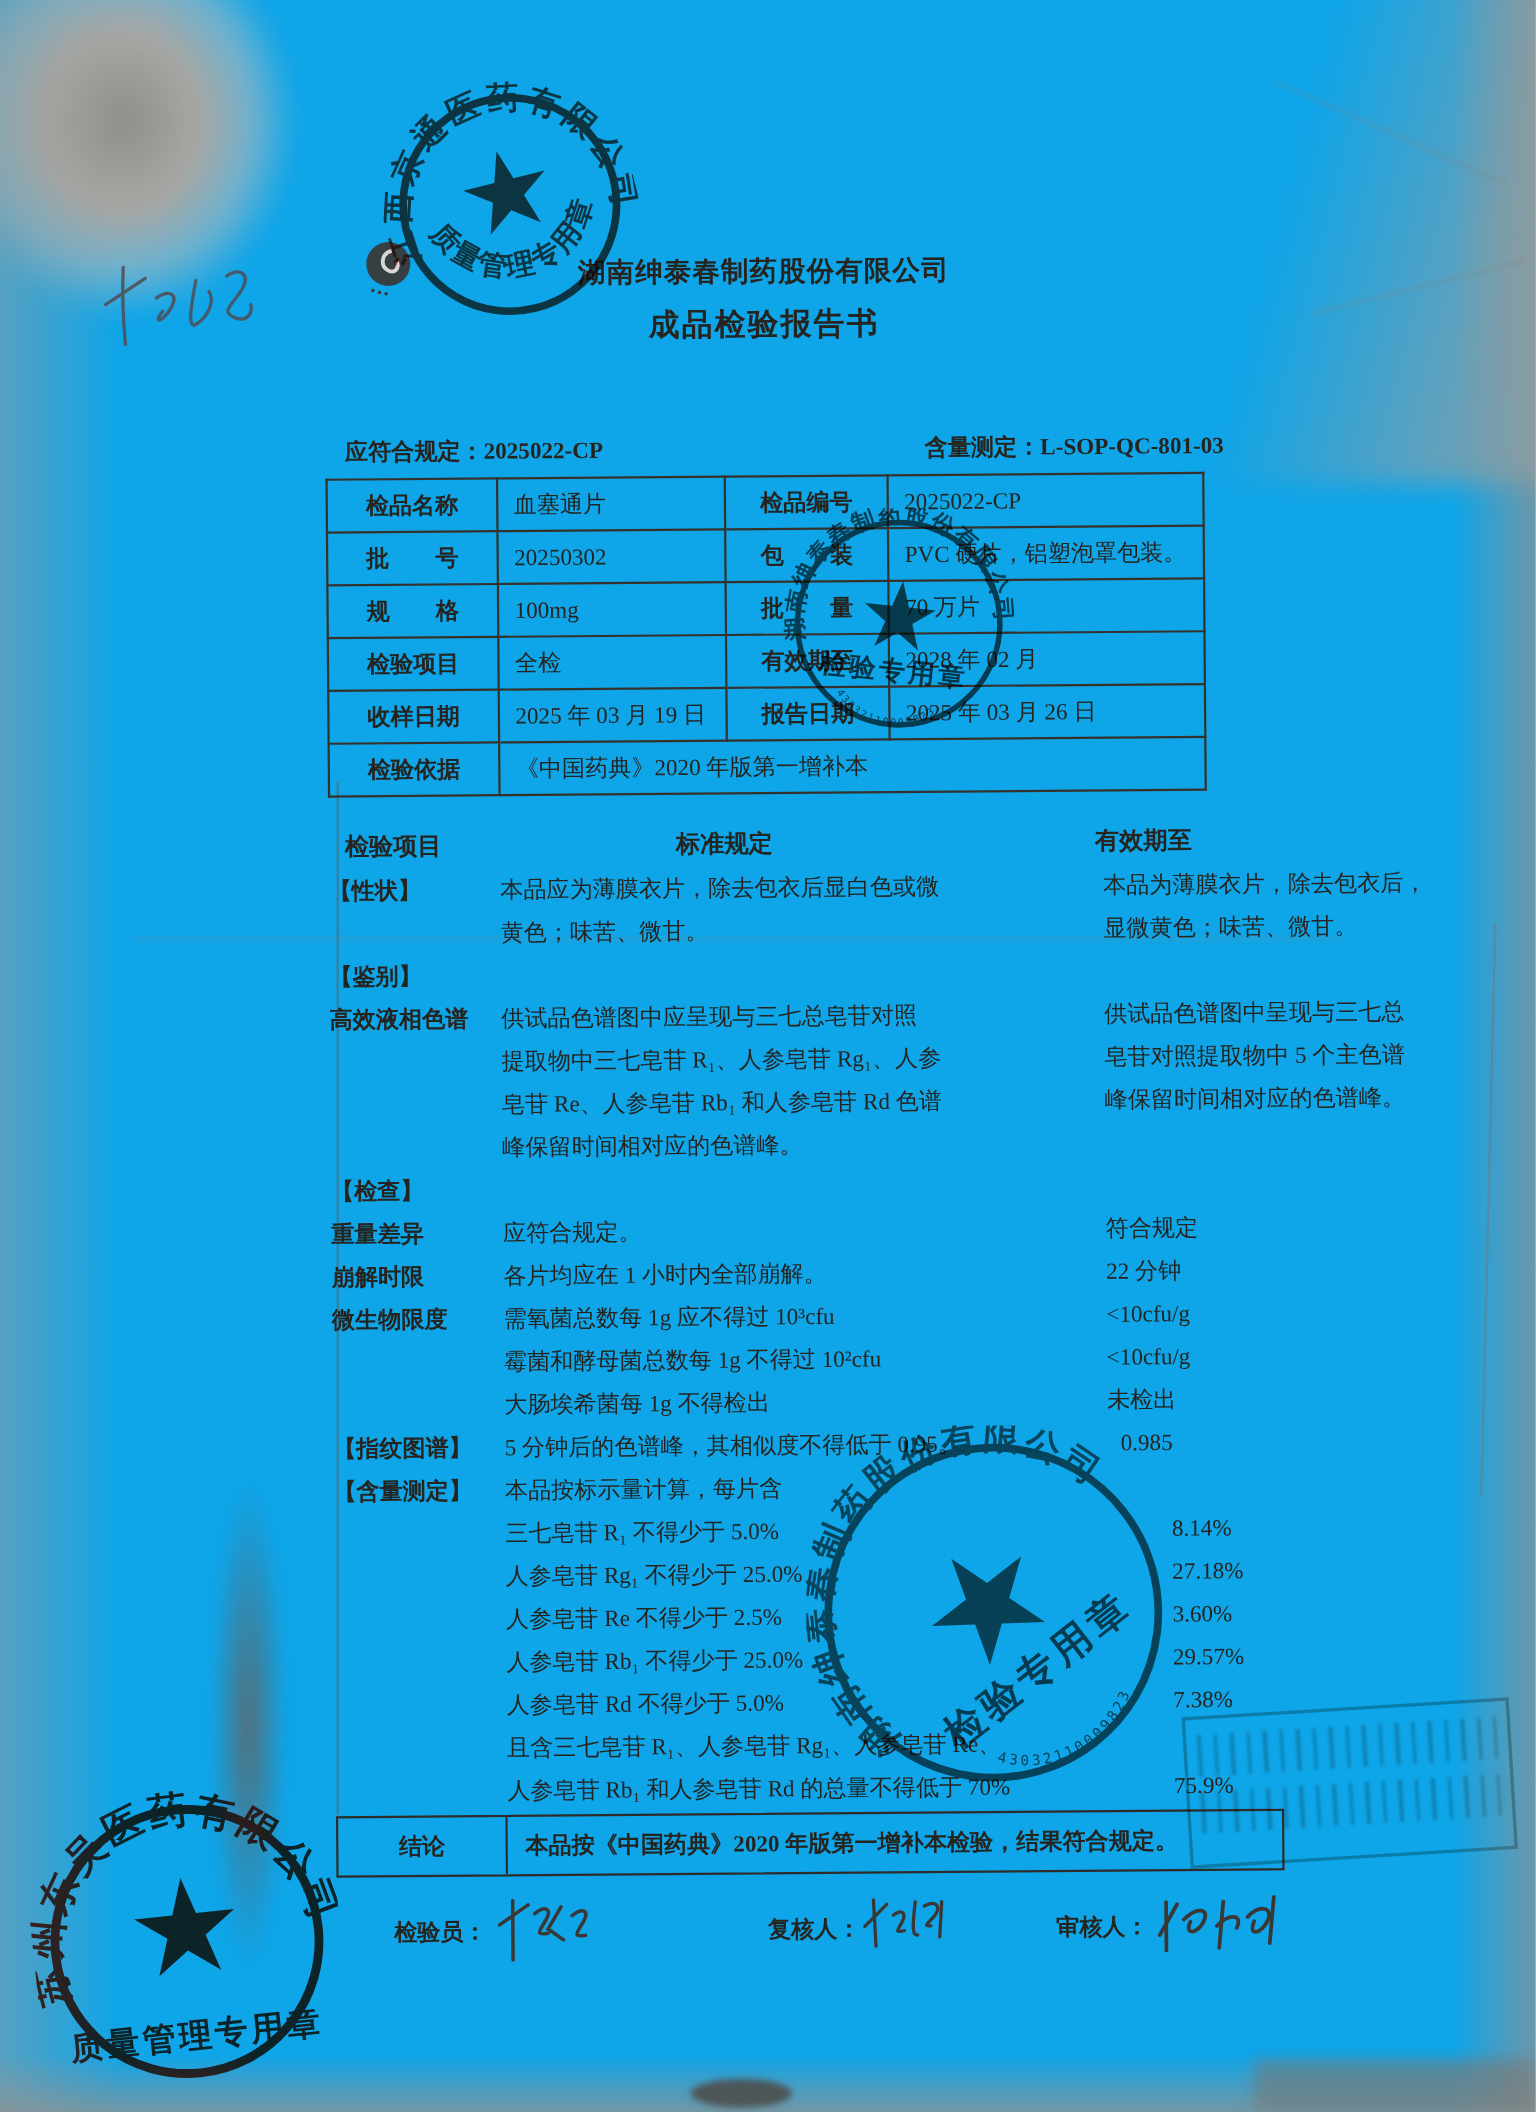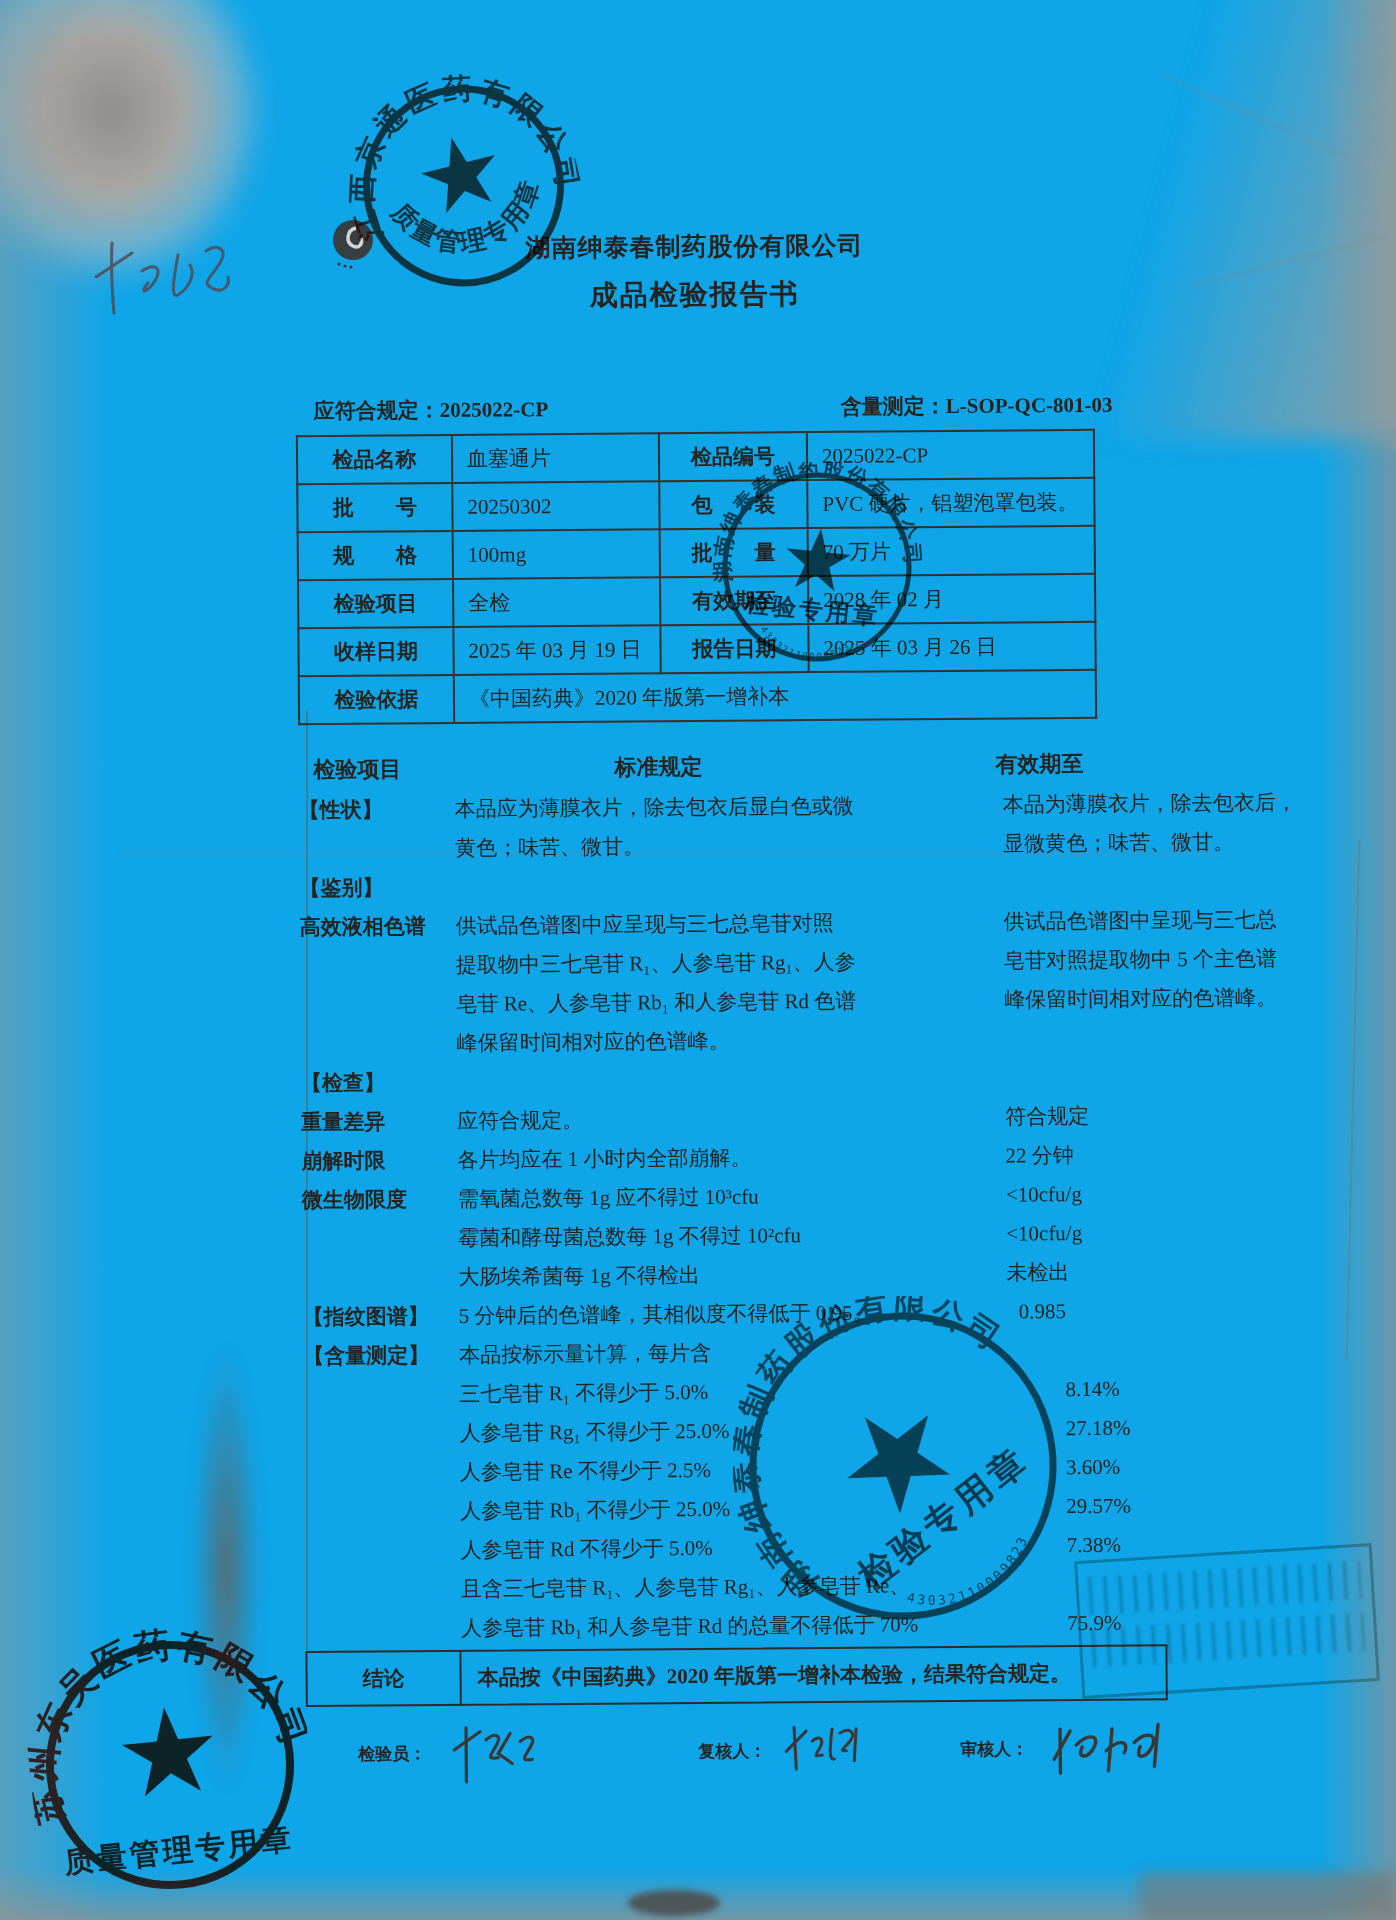--- a/index.html
+++ b/index.html
@@ -51,21 +51,21 @@
   .spec-rows > div:nth-of-type(17) .res,
   .spec-rows > div:nth-of-type(18) .res,
   .spec-rows > div:nth-of-type(19) .res,
   .spec-rows > div:nth-of-type(20) .res,
   .spec-rows > div:nth-of-type(22) .res{padding-left:58px;}
   .conclusion{position:absolute;left:300px;top:1648px;width:858px;height:52px;
     border:2.6px solid #2f2c27;display:flex;font-size:21px;}
   .conclusion .c-lab{width:152px;border-right:2.6px solid #2f2c27;text-align:center;
     line-height:52px;font-weight:bold;flex:none;}
   .conclusion .c-val{flex:1;line-height:52px;padding-left:16px;font-weight:bold;white-space:nowrap;overflow:hidden;}
-  .sig{position:absolute;top:1740px;font-size:17px;font-weight:bold;}
+  .sig{position:absolute;top:1740px;font-size:21px;font-weight:bold;}
   .sig-ins{left:352px;} .sig-rev{left:692px;} .sig-aud{left:954px;}
   .sig svg{position:absolute;top:-22px;}
   
   .stamp{position:absolute;mix-blend-mode:multiply;}
   .st-top-red{left:348px;top:64px;transform:rotate(-14deg);opacity:.88;}
   .st-seal1{left:712px;top:462px;opacity:.85;}
   .st-seal2{left:733px;top:1296px;opacity:.8;}
   .st-bottom-red{left:30px;top:1625px;transform:rotate(-6deg);opacity:.95;}
   .rect-stamp{position:absolute;left:1078px;top:1552px;width:292px;height:132px;
     border:3px solid rgba(116,128,114,.5);transform:rotate(-3.5deg);mix-blend-mode:multiply;}

